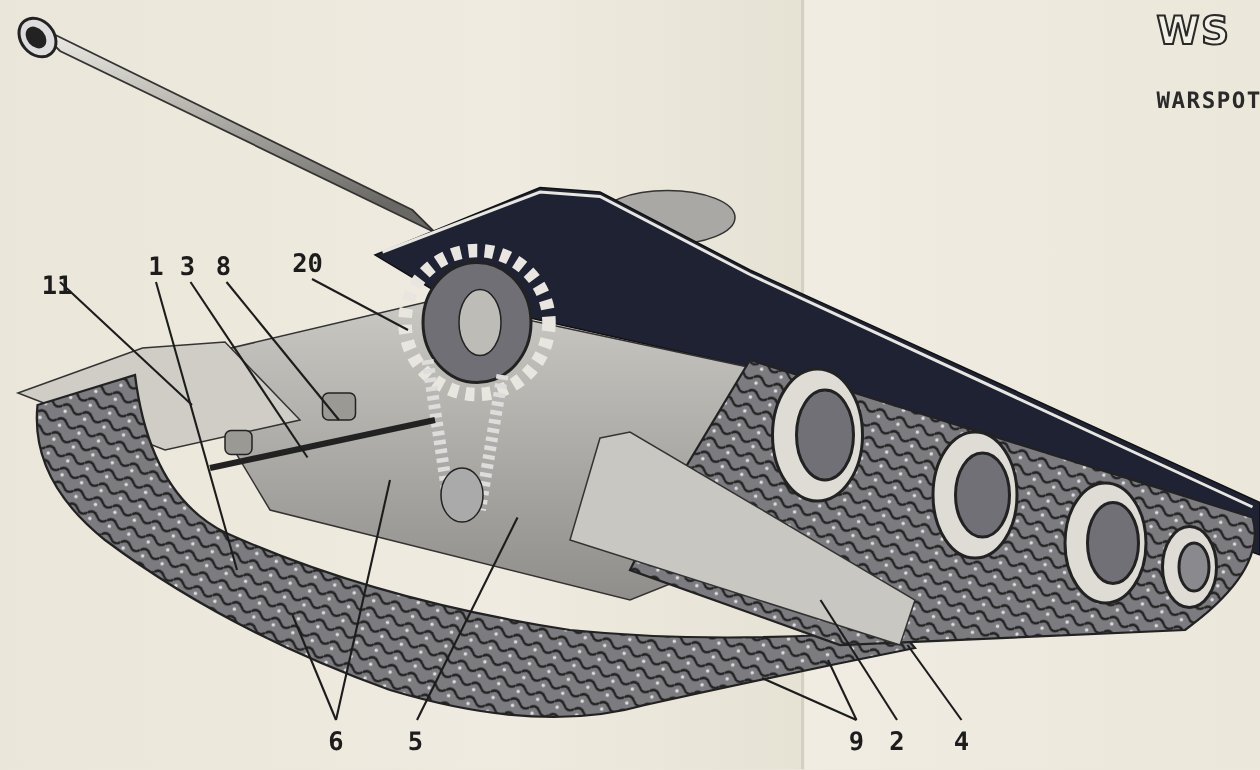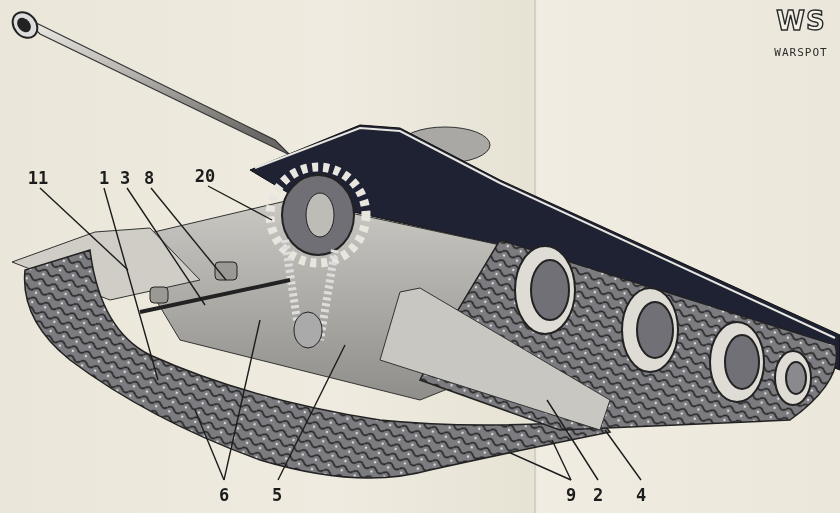--- a/index.html
+++ b/index.html
@@ -1,22 +1,22 @@
 <!DOCTYPE html>
 <html><head>
 <meta charset="utf-8">
 <style>
   html,body{margin:0;padding:0;}
   body{width:840px;height:513px;overflow:hidden;background:#ece8dc;font-family:"Liberation Sans",sans-serif;}
   #stage{position:relative;width:840px;height:513px;background:linear-gradient(90deg,#eae6d9 0%,#efebe0 40%,#e6e2d4 63.5%,#f0ece2 64%,#ebe7da 100%);}
   svg{position:absolute;left:0;top:0;}
   .callout{position:absolute;font-family:"DejaVu Sans Mono","Liberation Mono",monospace;font-size:17px;font-weight:bold;color:#1c1c1c;line-height:1;transform:translateX(-50%);}
-  .logo{position:absolute;left:771px;top:8px;width:60px;text-align:center;}
+  .logo{position:absolute;left:771px;top:8px;width:60px;}
   .logo-mark{font-family:"DejaVu Sans",sans-serif;font-size:26px;font-weight:bold;color:#f3f0e6;-webkit-text-stroke:1.4px #2a2a2a;letter-spacing:1px;line-height:1;}
-  .logo-text{font-family:"DejaVu Sans Mono",monospace;font-size:11px;font-weight:normal;color:#2a2a2a;letter-spacing:1px;margin-top:12px;}
+  .logo-text{font-family:"DejaVu Sans Mono",monospace;font-size:15px;font-weight:bold;color:#2a2a2a;letter-spacing:1px;margin-top:24px;}
 </style>
 </head>
 <body>
 
 <div id="stage">
 <svg width="840" height="513" viewBox="0 0 840 513">
   <defs>
     <linearGradient id="barrel" x1="0" y1="0" x2="0.2" y2="1">
       <stop offset="0" stop-color="#f2f0ea"></stop>
       <stop offset="0.45" stop-color="#b9b7b0"></stop>
@@ -96,21 +96,21 @@
     <line x1="224" y1="480" x2="195" y2="410"></line>
     <line x1="224" y1="480" x2="260" y2="320"></line>
     <line x1="278" y1="480" x2="345" y2="345"></line>
     <line x1="571" y1="480" x2="508" y2="452"></line>
     <line x1="571" y1="480" x2="552" y2="440"></line>
     <line x1="598" y1="480" x2="547" y2="400"></line>
     <line x1="641" y1="480" x2="605" y2="430"></line>
   </g>
 </svg>
 
-<div class="callout" style="left:38px;top:170px;">11</div>
+<div class="callout" style="left:38px;top:183px;">11</div>
 <div class="callout" style="left:104px;top:170px;">1</div>
 <div class="callout" style="left:125px;top:170px;">3</div>
 <div class="callout" style="left:149px;top:170px;">8</div>
 <div class="callout" style="left:205px;top:168px;">20</div>
 <div class="callout" style="left:224px;top:487px;">6</div>
 <div class="callout" style="left:277px;top:487px;">5</div>
 <div class="callout" style="left:571px;top:487px;">9</div>
 <div class="callout" style="left:598px;top:487px;">2</div>
 <div class="callout" style="left:641px;top:487px;">4</div>
 

